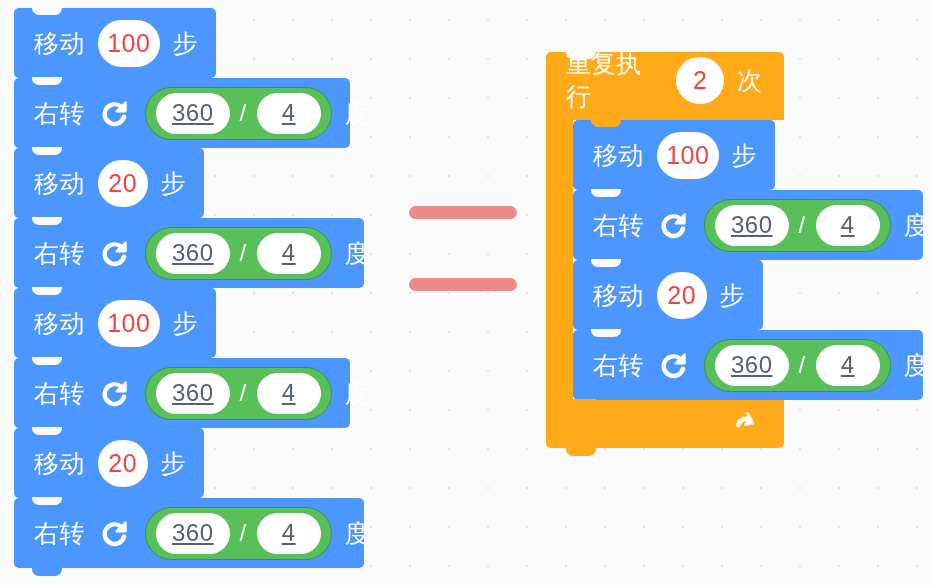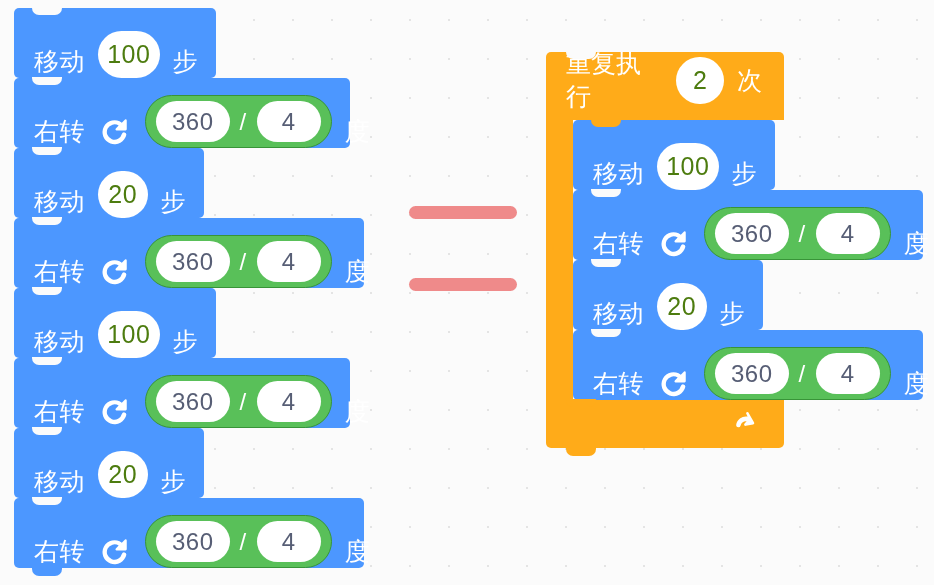--- a/index.html
+++ b/index.html
@@ -20,21 +20,21 @@
     background-position:19px 19px;
   }
 
   .stack { position:absolute; }
 
   
   .blk {
     position:relative;
     box-sizing:border-box;
     display:flex;
-    align-items:flex-end;
+    align-items:center;
     height:70px;
     padding:0 18px 0 20px;
     color:#ffffff;
     font-size:25px;
     font-weight:400;
     letter-spacing:.5px;
     border-radius:5px;
     white-space:nowrap;
   }
   .blk.motion   { background:#4c97ff; }
@@ -63,21 +63,21 @@
 
   .lbl { margin-right:13px; }
   .lbl:last-child { margin-right:0; }
 
   
   .oval {
     display:inline-flex;
     align-items:center;
     justify-content:center;
     background:#ffffff;
-    color:#4d7c0f;
+    color:#ef4444;
     border-radius:999px;
     min-width:58px;
     height:47px;
     padding:0 16px;
     font-size:25px;
     margin-right:13px;
     box-sizing:border-box;
   }
   .oval.small { min-width:48px; padding:0 14px; }
 
@@ -92,20 +92,21 @@
     padding:0 6px;
     margin-right:13px;
     box-sizing:border-box;
   }
   .operator .oval {
     height:41px;
     min-width:64px;
     margin:0 4px;
     font-size:24px;
     color:#575e75;
+    text-decoration:underline;
   }
   .operator .slash {
     color:#ffffff;
     font-size:24px;
     padding:0 6px;
   }
 
   
   .icon-rot { width:34px; height:34px; margin-right:13px; flex:0 0 auto; }
   .icon-loop { width:32px; height:32px; flex:0 0 auto; }

